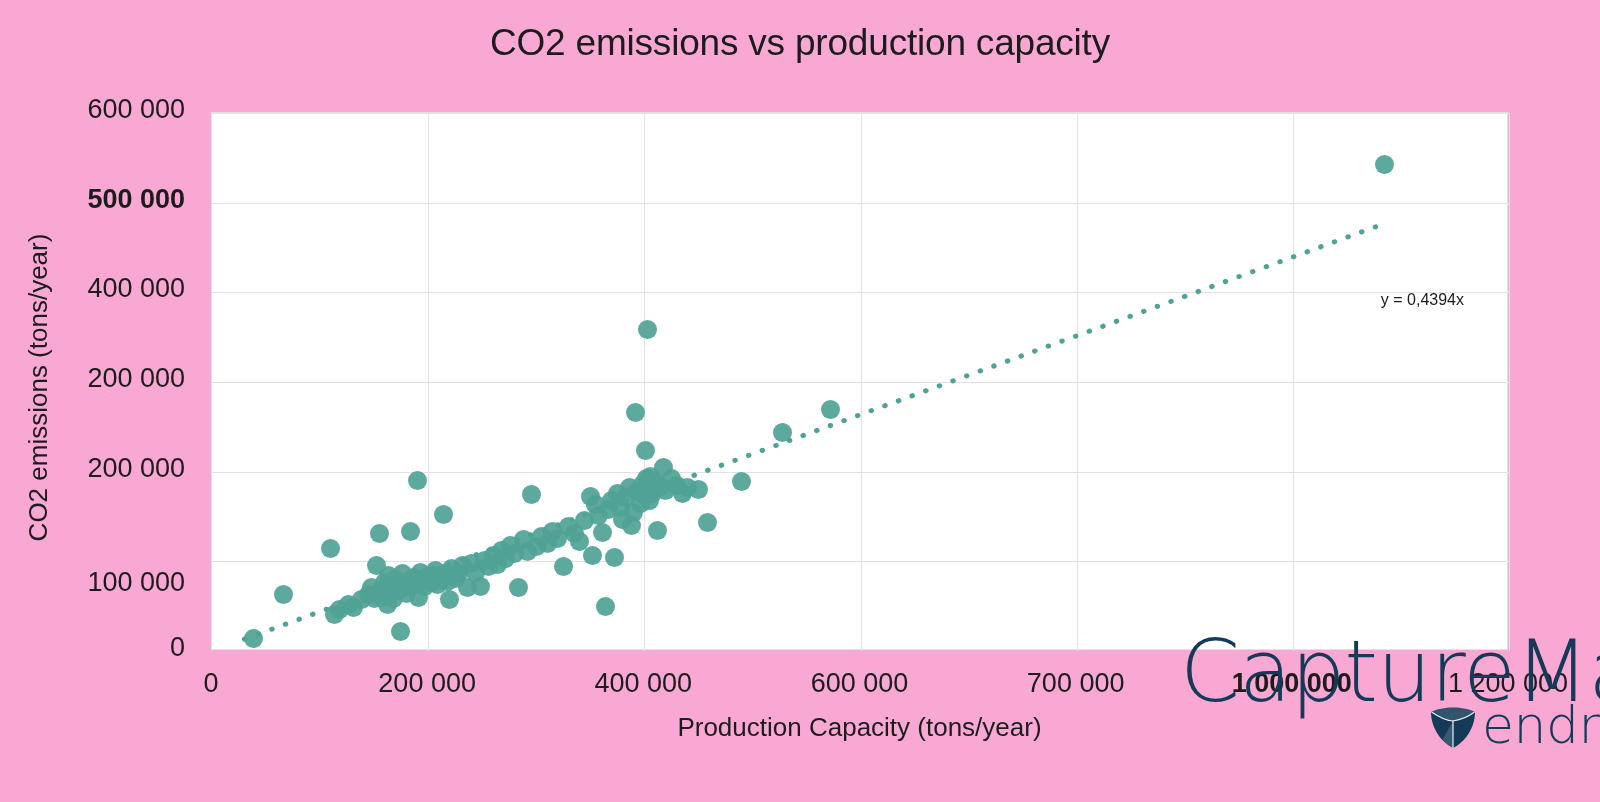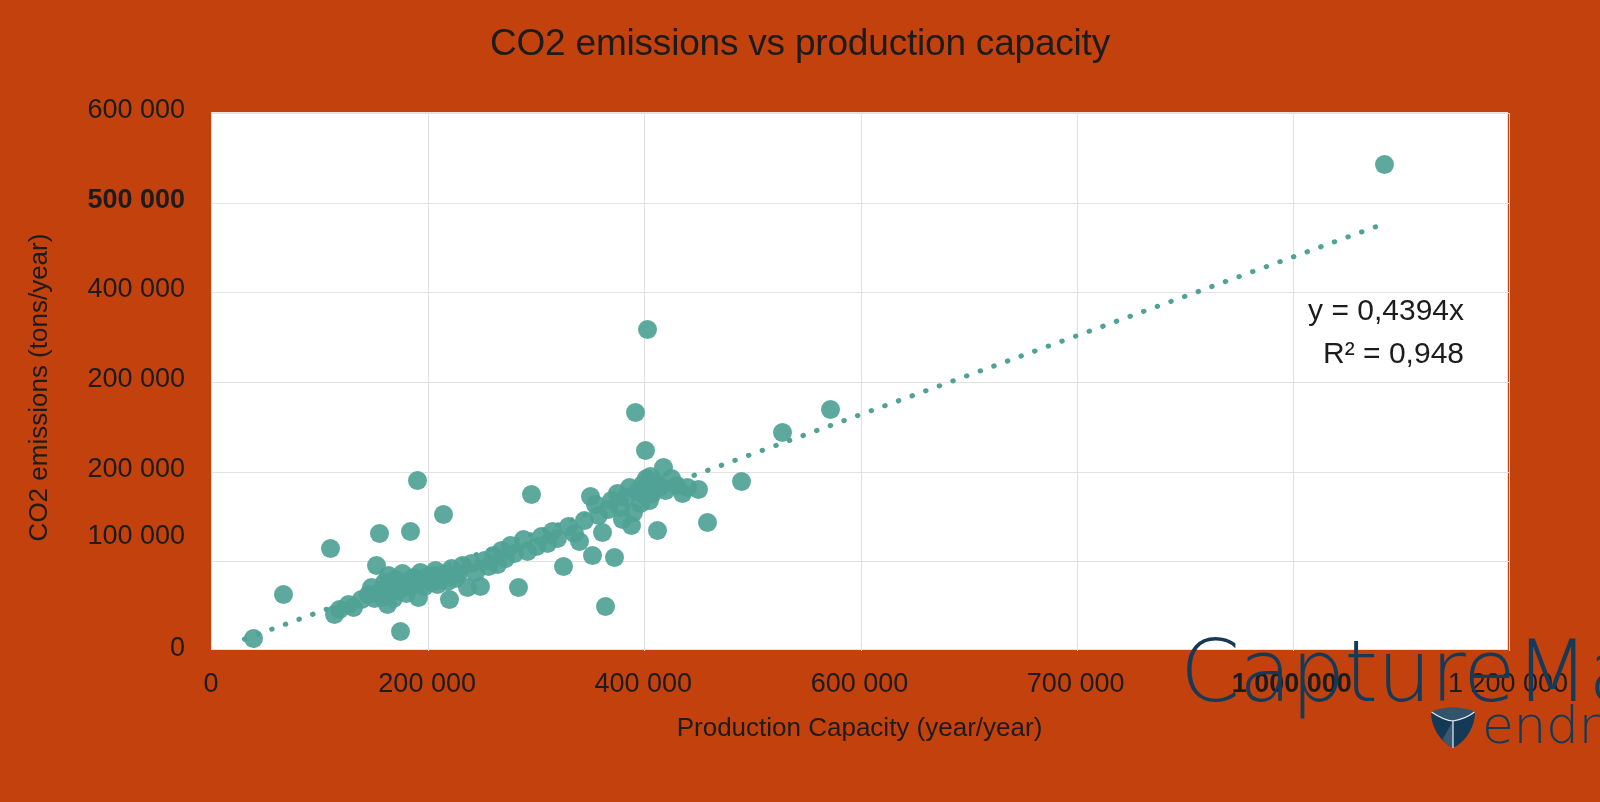--- a/index.html
+++ b/index.html
@@ -11,21 +11,21 @@
     width: 1600px;
     height: 802px;
     font-family: "Liberation Sans", sans-serif;
     color: #1a1a1a;
     overflow: hidden;
   }
   #figure {
     position: relative;
     width: 1600px;
     height: 802px;
-    background: #c2410c;
+    background: #f9a8d4;
   }
   #chart-title {
     position: absolute;
     left: 0;
     top: 22px;
     width: 1600px;
     text-align: center;
     font-size: 37px;
     font-weight: 400;
     color: #1c1c1c;
@@ -114,21 +114,21 @@
     width: 1297px;
     height: 538px;
     pointer-events: none;
   }
   #equation-box {
     position: absolute;
     left: 1022px;
     top: 176px;
     width: 230px;
     text-align: right;
-    font-size: 30px;
+    font-size: 16px;
     line-height: 1.42;
     color: #1c1c1c;
     white-space: nowrap;
   }
   #logo {
     position: absolute;
     left: 968px;
     top: 508px;
     width: 510px;
     height: 140px;
@@ -168,25 +168,25 @@
   }
 </style>
 </head>
 <body>
 
 <div id="figure">
 
   <div id="chart-title">CO2 emissions vs production capacity</div>
 
   <div id="y-axis-title">CO2 emissions (tons/year)</div>
-  <div id="x-axis-title">Production Capacity  (year/year)</div>
+  <div id="x-axis-title">Production Capacity  (tons/year)</div>
 
   <div id="ytick-container">
       <div class="ytick-label" style="top: 632px;">0</div>
-      <div class="ytick-label" style="top: 520px;">100 000</div>
+      <div class="ytick-label" style="top: 567px;">100 000</div>
       <div class="ytick-label" style="top: 452.667px;">200 000</div>
       <div class="ytick-label" style="top: 363px;">200 000</div>
       <div class="ytick-label" style="top: 273.333px;">400 000</div>
       <div class="ytick-label" style="top: 183.667px; font-weight: bold;">500 000</div>
       <div class="ytick-label" style="top: 94px;">600 000</div>
     </div>
   <div id="xtick-container">
       <div class="xtick-label" style="left: 211px;">0</div>
       <div class="xtick-label" style="left: 427.167px;">200 000</div>
       <div class="xtick-label" style="left: 643.333px;">400 000</div>
@@ -332,21 +332,20 @@
         <div class="datapoint" style="left: 486.375px; top: 376.6px; background: rgb(79, 162, 149);"></div>
         <div class="datapoint" style="left: 495.022px; top: 409.777px; background: rgb(79, 162, 149);"></div>
         <div class="datapoint" style="left: 529.608px; top: 368.53px; background: rgb(79, 162, 149);"></div>
         <div class="datapoint" style="left: 570.68px; top: 319.213px; background: rgb(79, 162, 149);"></div>
         <div class="datapoint" style="left: 618.237px; top: 296.797px; background: rgb(79, 162, 149);"></div>
         <div class="datapoint" style="left: 1172.7px; top: 51.11px; background: rgb(79, 162, 149);"></div>
       </div>
 
     <div id="equation-box">
       <div>y = 0,4394x</div>
-      <div>R² = 0,948</div>
     </div>
 
     <div id="logo">
       <div id="logo-capturemap">CaptureMap</div>
       <div id="logo-sub">
         <svg id="logo-mark" viewBox="0 0 100 100">
           <path d="M6 24 C28 12, 72 12, 94 24 C94 56, 74 84, 50 96 C26 84, 6 56, 6 24 Z" fill="#143a57"></path>
           <path d="M6 24 C28 12, 72 12, 94 24 C80 34, 62 40, 50 42 C34 40, 18 33, 6 24 Z" fill="#ffffff" opacity="0.13"></path>
           <path d="M50 42 L50 96 C42 92, 35 86, 29 79 Z" fill="#ffffff" opacity="0.16"></path>
           <path d="M50 41 L50 96" stroke="#ffffff" stroke-width="2.4" fill="none" opacity="0.9"></path>

